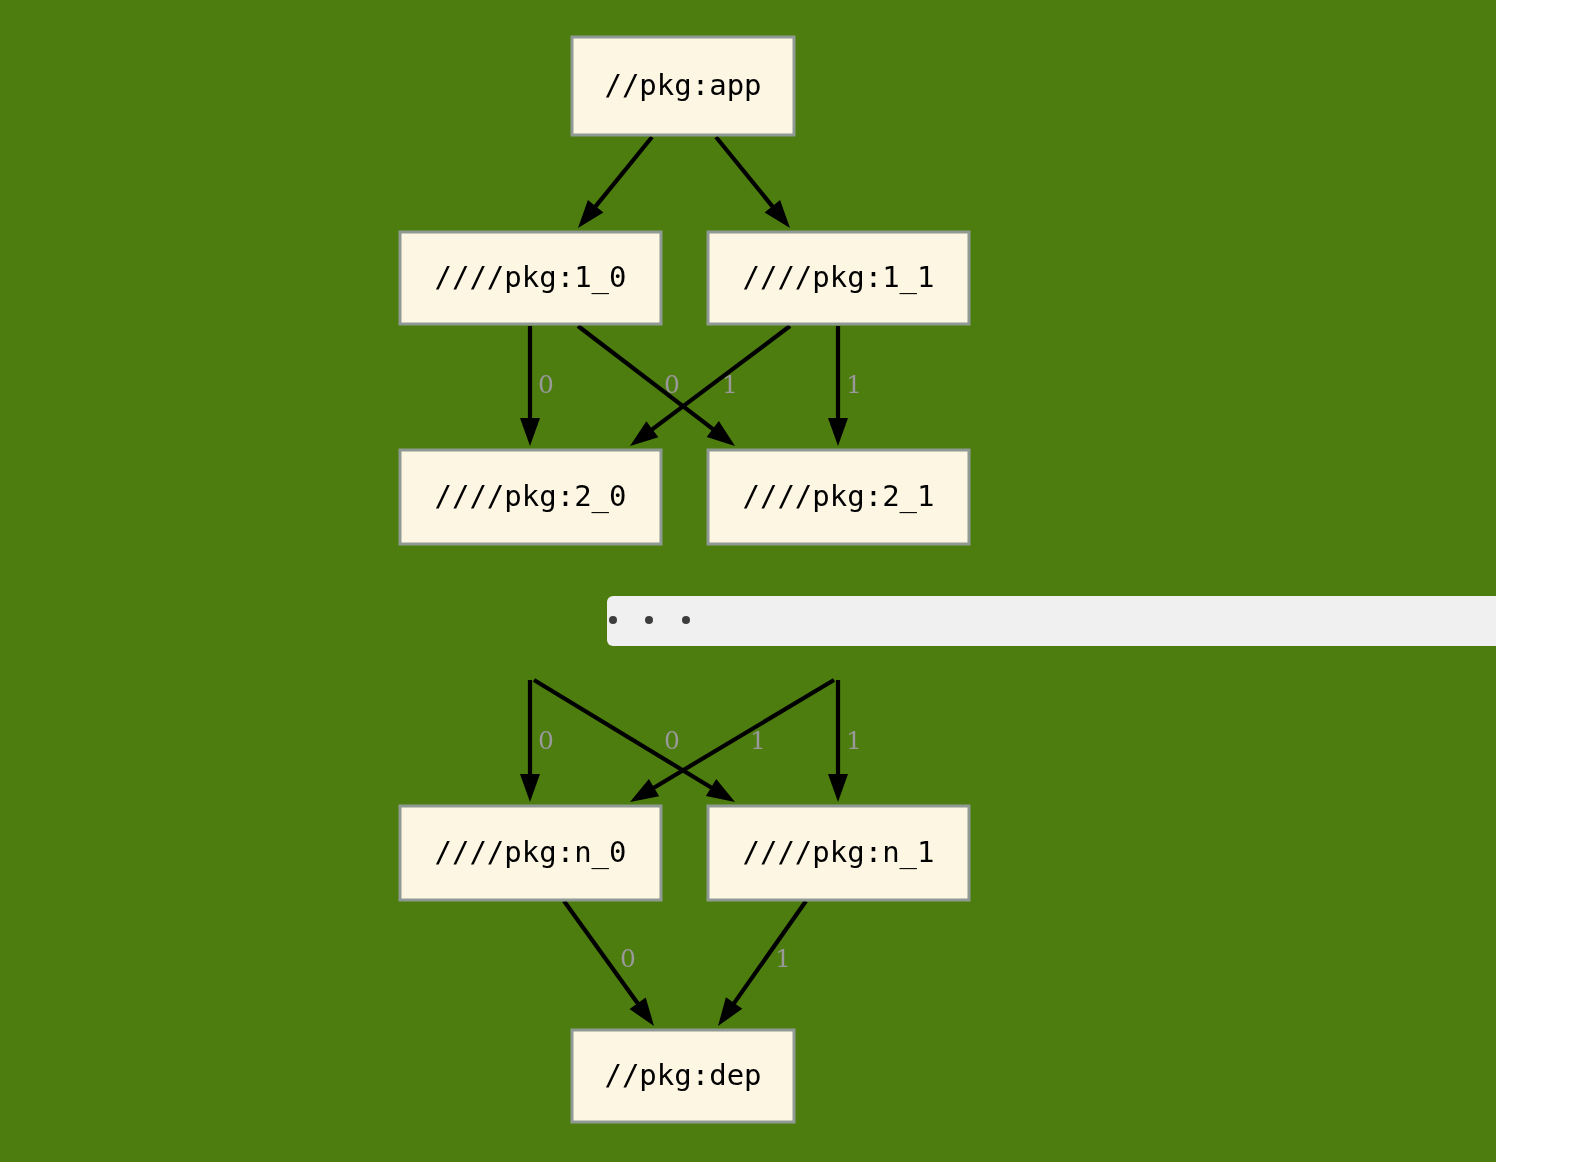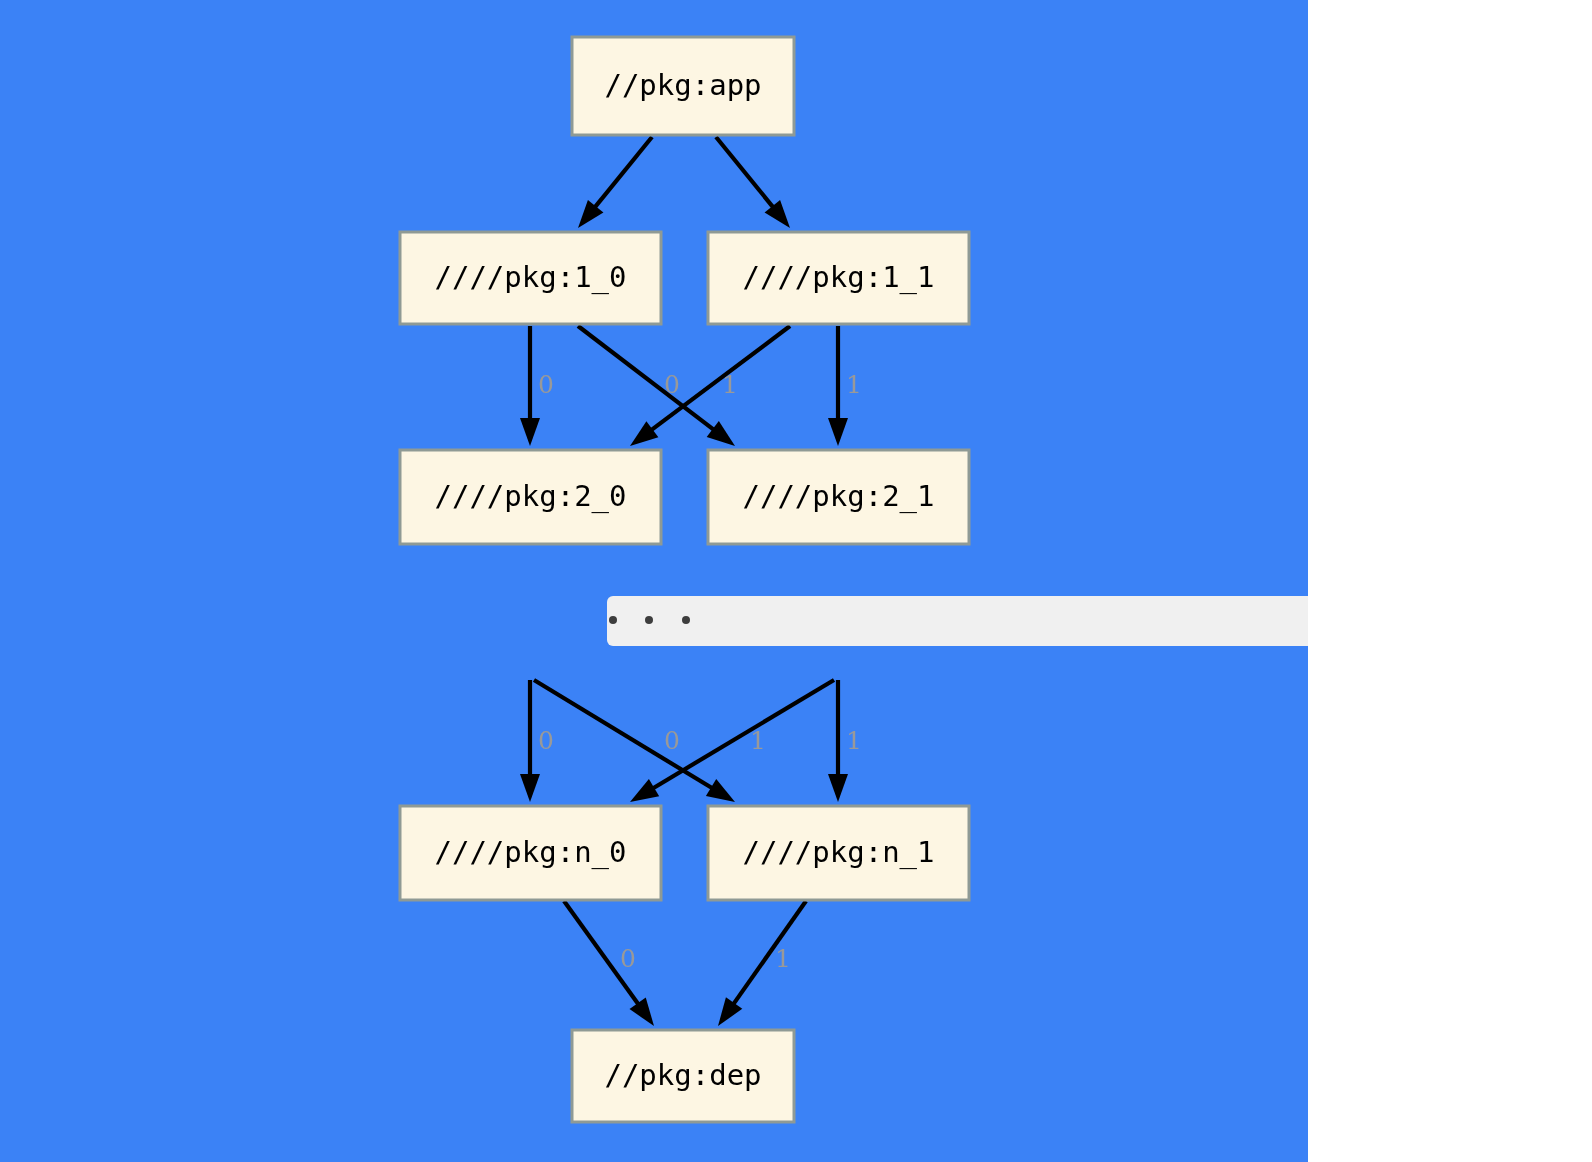--- a/index.html
+++ b/index.html
@@ -6,23 +6,23 @@
   html, body {
     margin: 0;
     padding: 0;
     background: #ffffff;
   }
   body {
     font-family: "DejaVu Sans", sans-serif;
   }
   #canvas {
     position: relative;
-    width: 1308px;
+    width: 1496px;
     height: 1162px;
-    background: #3b82f6;
+    background: #4d7c0f;
     overflow: hidden;
   }
   #graph-svg {
     position: absolute;
     left: 0;
     top: 0;
     width: 1592px;
     height: 1162px;
   }
   .node-rect {

